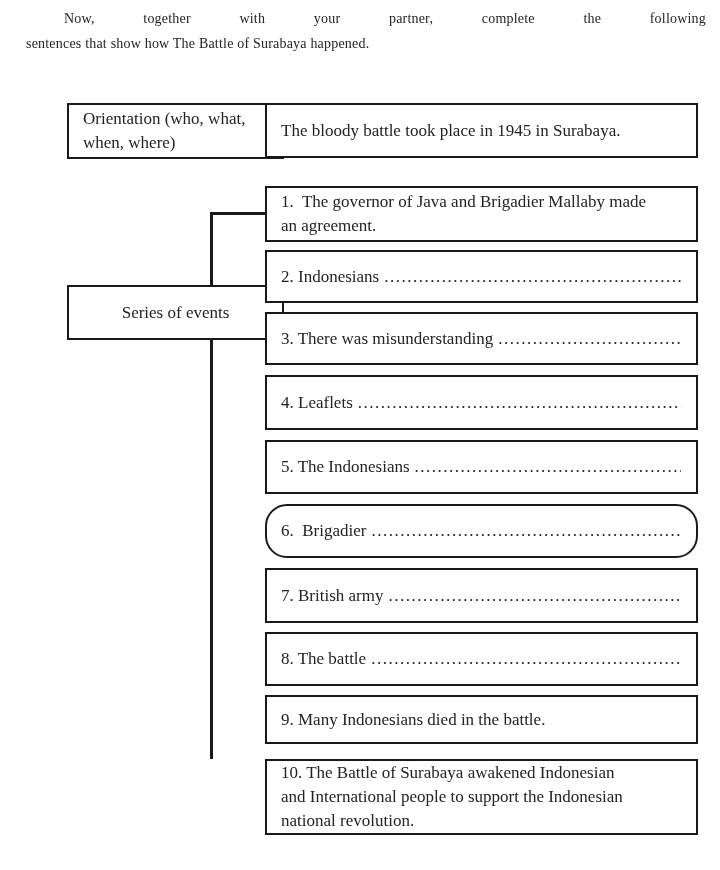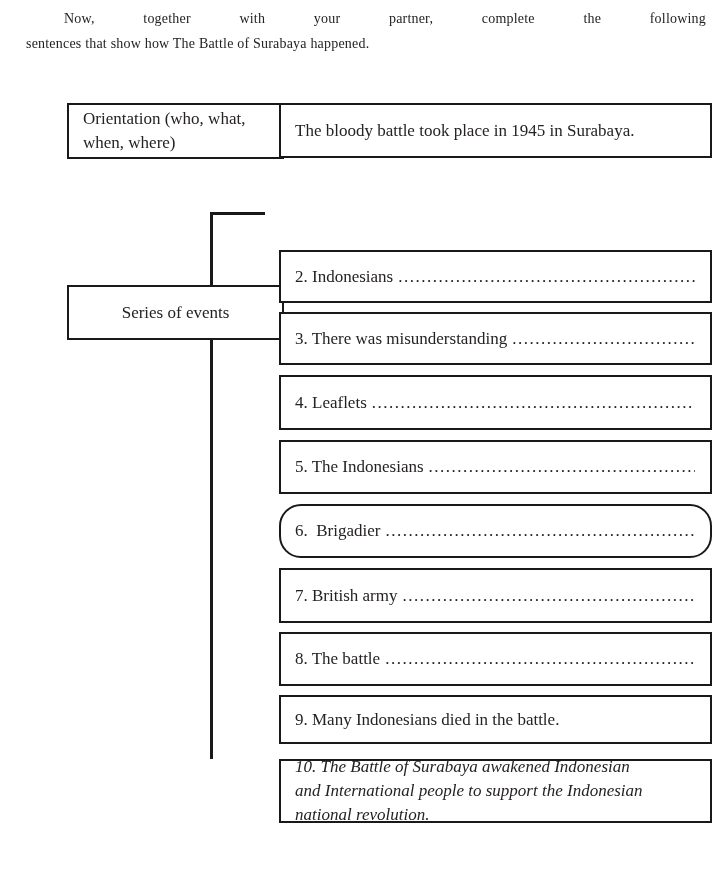--- a/index.html
+++ b/index.html
@@ -36,21 +36,21 @@
     position: absolute;
     box-sizing: border-box;
     border: 2.5px solid #1b1819;
     background: #ffffff;
     display: flex;
     align-items: center;
     font-size: 17px;
     line-height: 24px;
   }
   .lcol { left: 26px;  width: 217px; margin-left: 41px; }
-  .rcol { left: 265px; width: 433px; margin-left: 14px; }
+  .rcol { left: 265px; width: 433px; }
 
   .box .text {
     white-space: pre-wrap;
     padding: 0 14px 0 14px;
     width: 100%;
     box-sizing: border-box;
   }
   .box.center-text .text { text-align: center; padding: 0 6px; }
 
   
@@ -85,21 +85,21 @@
   #rb-0  { top: 103px; height: 55px; }
   #rb-1  { top: 186px; height: 56px; }
   #rb-2  { top: 250px; height: 53px; }
   #rb-3  { top: 312px; height: 53px; }
   #rb-4  { top: 375px; height: 55px; }
   #rb-5  { top: 440px; height: 54px; }
   #rb-6  { top: 504px; height: 54px; border-radius: 22px; }
   #rb-7  { top: 568px; height: 55px; }
   #rb-8  { top: 632px; height: 54px; }
   #rb-9  { top: 695px; height: 49px; }
-  #rb-10 { top: 759px; height: 64px; font-style: italic; }
+  #rb-10 { top: 759px; height: 76px; }
 </style>
 </head>
 <body>
 
 <div class="page">
 
   <div class="intro">
     <div class="intro-line-1">Now, together with your partner, complete the following</div>
     <div class="intro-line-2">sentences that show how The Battle of Surabaya happened.</div>
   </div>
@@ -113,20 +113,24 @@
 when, where)</div>
   </div>
   <div class="box lcol center-text" id="lb-series">
     <div class="text">Series of events</div>
   </div>
 
   <div class="box rcol" id="rb-0">
     <div class="text">The bloody battle took place in 1945 in Surabaya.</div>
   </div>
 
+  <div class="box rcol" id="rb-1">
+    <div class="text">1.  The governor of Java and Brigadier Mallaby made
+an agreement.</div>
+  </div>
 
   <div class="box rcol" id="rb-2">
     <div class="fill-row">
       <span class="fill-label">2. Indonesians</span>
       <span class="fill-dots">........................................................................................................................................</span>
     </div>
   </div>
 
   <div class="box rcol" id="rb-3">
     <div class="fill-row">

